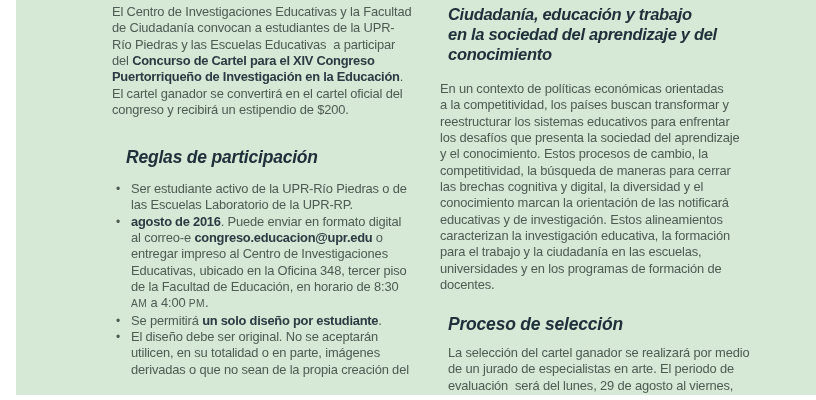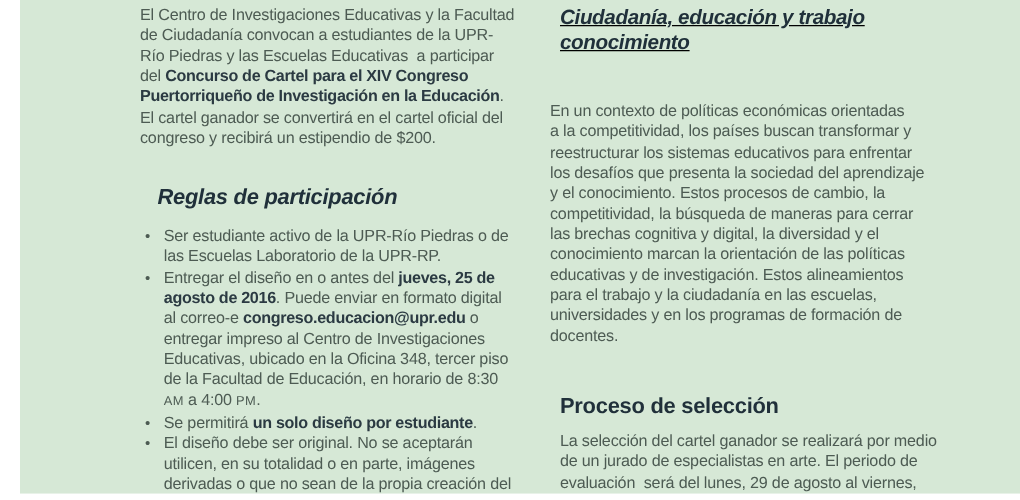--- a/index.html
+++ b/index.html
@@ -51,23 +51,23 @@
     box-sizing:border-box;
     font-size:12px;
     line-height:16.35px;
     color:var(--body-text);
   }
   .b{font-weight:700;color:var(--bold-text);letter-spacing:-0.25px;}
   .sc{font-size:10.3px;letter-spacing:0.3px;}
   #intro{left:96px;top:4px;}
   #rules-heading{left:110px;top:147px;font-style:italic;}
   #rules-list{left:96px;top:181px;}
-  #theme-heading{left:432px;top:4px;text-decoration:underline;}
+  #theme-heading{left:432px;top:4px;}
   #theme-para{left:424px;top:81px;}
-  #selection-heading{left:432px;top:314px;}
+  #selection-heading{left:432px;top:314px;font-style:italic;}
   #selection-para{left:432px;top:345px;}
 </style>
 </head>
 <body>
 
 <div class="page">
 
   <div class="left-column">
     <div id="intro" class="block para">
         <div class="line"><span>El Centro de Investigaciones Educativas y la Facultad</span></div>
@@ -85,21 +85,20 @@
         <div class="bullet">
           <span class="dot">•</span>
           <div class="btext">
             <div class="line"><span>Ser estudiante activo de la UPR-Río Piedras o de</span></div>
             <div class="line"><span>las Escuelas Laboratorio de la UPR-RP.</span></div>
           </div>
         </div>
         <div class="bullet">
           <span class="dot">•</span>
           <div class="btext">
-            <div class="line"><span>Entregar el diseño en o antes del </span><span class="b">jueves, 25 de</span></div>
             <div class="line"><span class="b">agosto de 2016</span><span>. Puede enviar en formato digital</span></div>
             <div class="line"><span>al correo-e </span><span class="b">congreso.educacion@upr.edu</span><span> o</span></div>
             <div class="line"><span>entregar impreso al Centro de Investigaciones</span></div>
             <div class="line"><span>Educativas, ubicado en la Oficina 348, tercer piso</span></div>
             <div class="line"><span>de la Facultad de Educación, en horario de 8:30</span></div>
             <div class="line"><span class="sc">AM</span><span> a 4:00 </span><span class="sc">PM</span><span>.</span></div>
           </div>
         </div>
         <div class="bullet">
           <span class="dot">•</span>
@@ -114,33 +113,35 @@
             <div class="line"><span>utilicen, en su totalidad o en parte, imágenes</span></div>
             <div class="line"><span>derivadas o que no sean de la propia creación del</span></div>
           </div>
         </div>
       </div>
   </div>
 
   <div class="right-column">
     <div id="theme-heading" class="block theme">
         <div class="line"><span>Ciudadanía, educación y trabajo</span></div>
+        <div class="line"><span>en la sociedad del aprendizaje y del</span></div>
         <div class="line"><span>conocimiento</span></div>
       </div>
 
     <div id="theme-para" class="block para">
         <div class="line"><span>En un contexto de políticas económicas orientadas</span></div>
         <div class="line"><span>a la competitividad, los países buscan transformar y</span></div>
         <div class="line"><span>reestructurar los sistemas educativos para enfrentar</span></div>
         <div class="line"><span>los desafíos que presenta la sociedad del aprendizaje</span></div>
         <div class="line"><span>y el conocimiento. Estos procesos de cambio, la</span></div>
         <div class="line"><span>competitividad, la búsqueda de maneras para cerrar</span></div>
         <div class="line"><span>las brechas cognitiva y digital, la diversidad y el</span></div>
-        <div class="line"><span>conocimiento marcan la orientación de las políticas</span></div>
+        <div class="line"><span>conocimiento marcan la orientación de las notificará</span></div>
         <div class="line"><span>educativas y de investigación. Estos alineamientos</span></div>
+        <div class="line"><span>caracterizan la investigación educativa, la formación</span></div>
         <div class="line"><span>para el trabajo y la ciudadanía en las escuelas,</span></div>
         <div class="line"><span>universidades y en los programas de formación de</span></div>
         <div class="line"><span>docentes.</span></div>
       </div>
 
     <h2 id="selection-heading" class="block head">Proceso de selección</h2>
 
     <div id="selection-para" class="block para">
         <div class="line"><span>La selección del cartel ganador se realizará por medio</span></div>
         <div class="line"><span>de un jurado de especialistas en arte. El periodo de</span></div>

